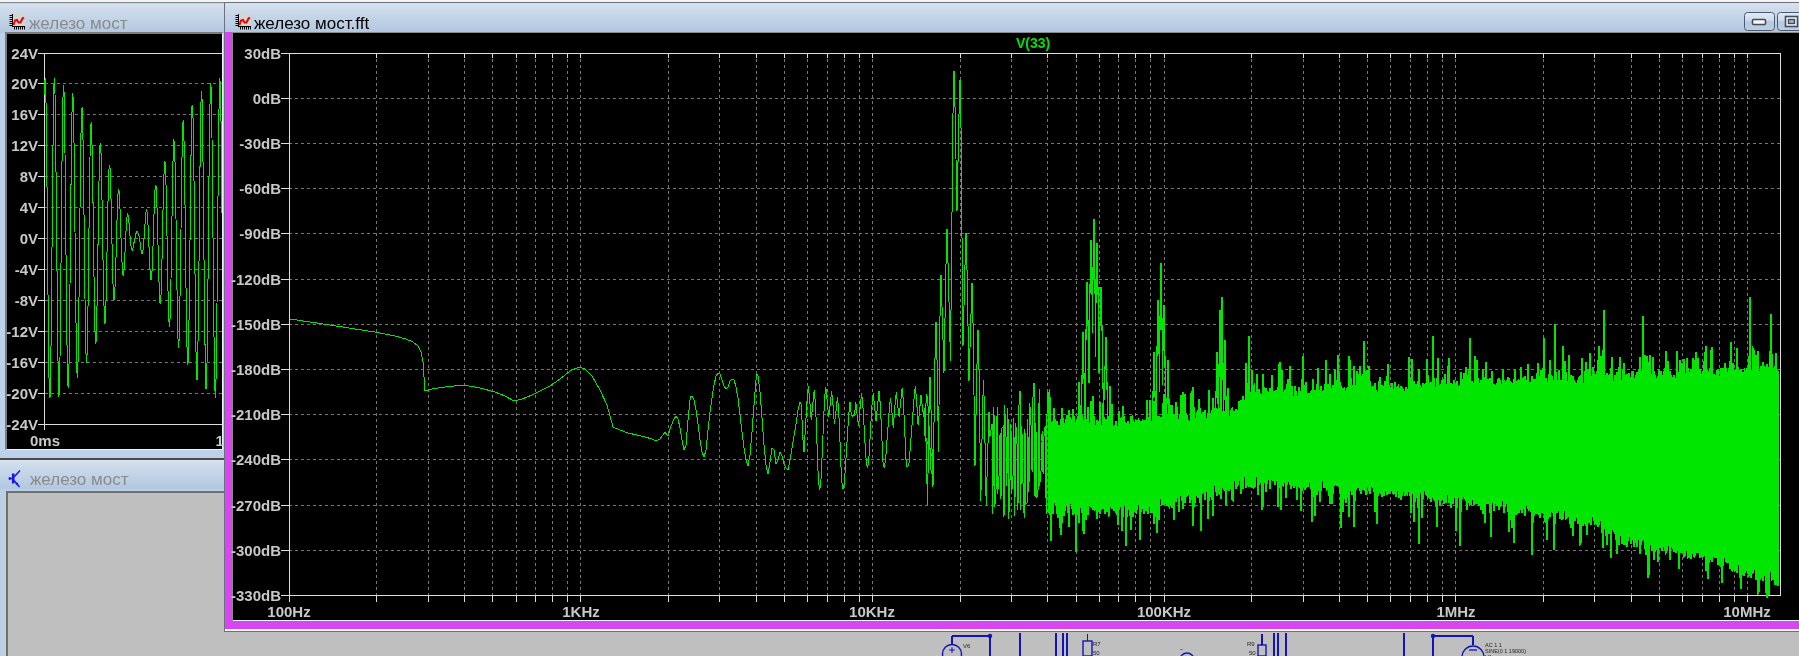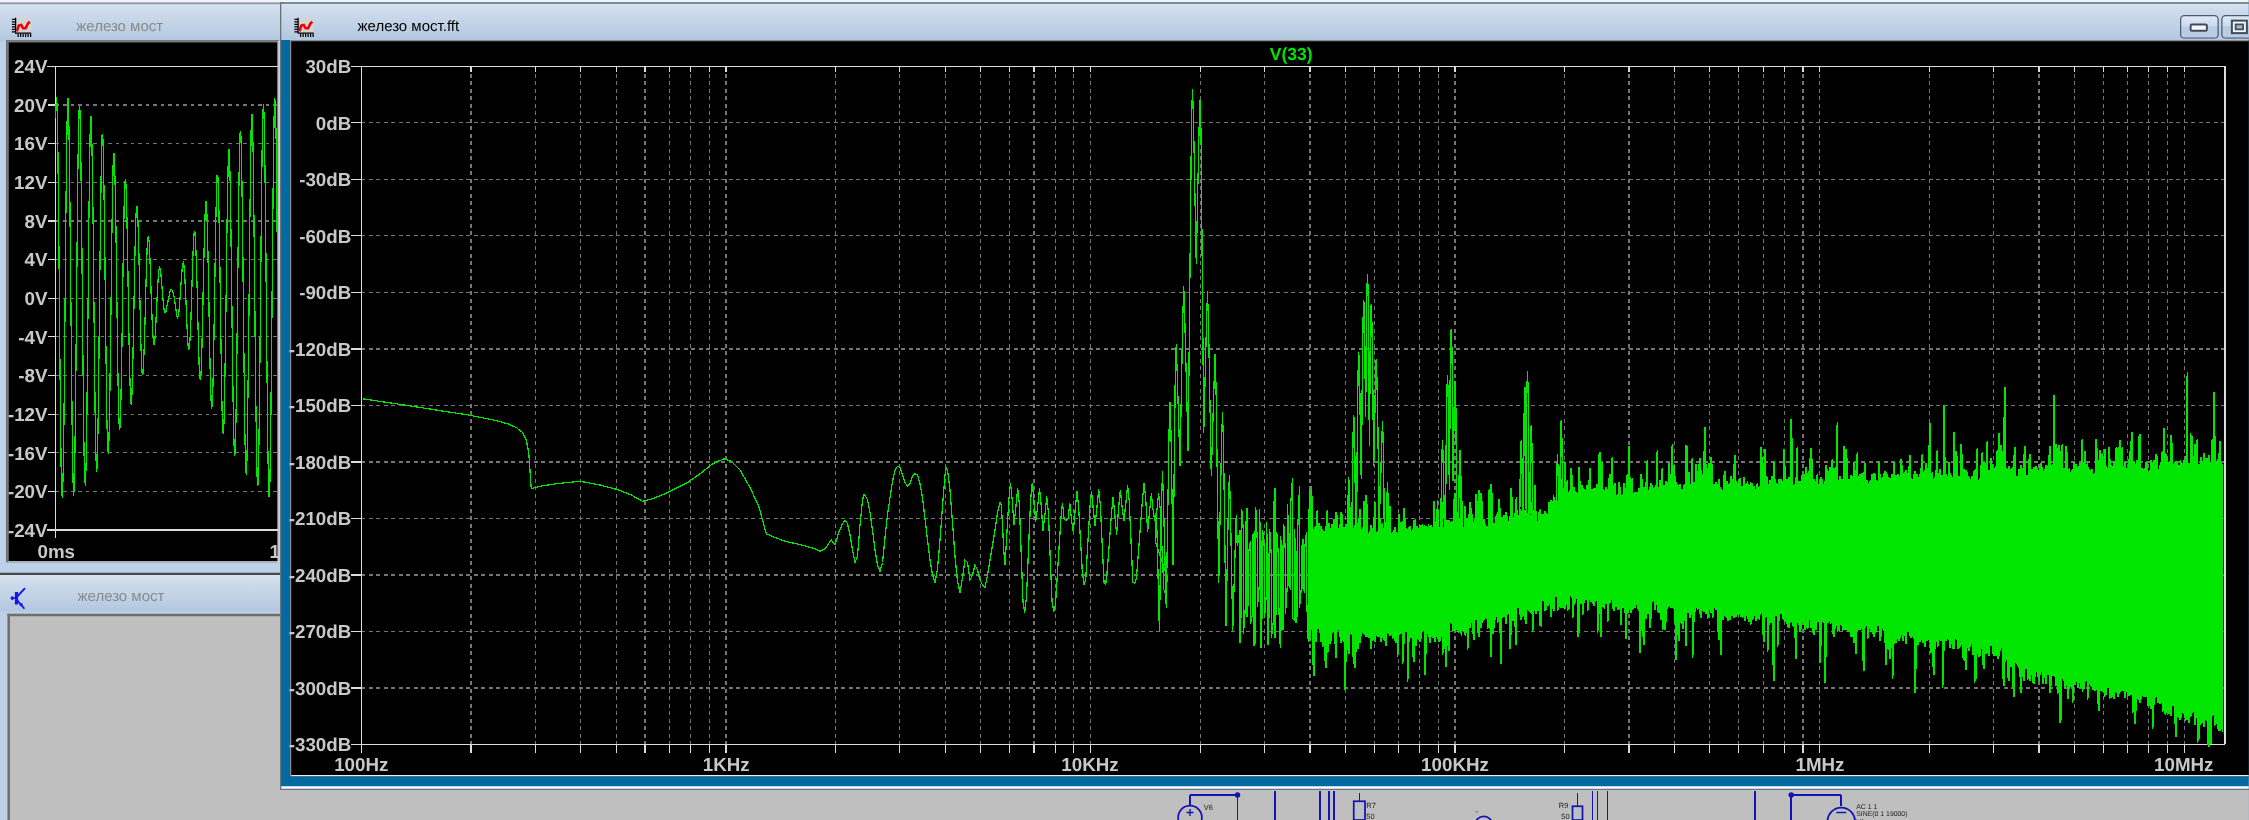--- a/index.html
+++ b/index.html
@@ -1,18 +1,18 @@
 <!DOCTYPE html>
 <html><head><meta charset="utf-8"><style>
 * { margin:0; padding:0; box-sizing:border-box; }
 body { width:1799px; height:656px; overflow:hidden; position:relative;
   background:#bfbfbf; font-family:"Liberation Sans",sans-serif; }
 .titlebar { position:absolute; left:0; right:0; top:0; height:28px;
   background:linear-gradient(#d8e3f0 0%, #cddbeb 20%, #c2d3e7 55%, #b2c7e0 100%); }
-.ttext { position:absolute; top:8px; font-size:12px;margin-left:32px; }
+.ttext { position:absolute; top:8px; font-size:17px; }
 .al { font:bold 15px "Liberation Sans",sans-serif; fill:#c8c8c8; }
 .vt { font:bold 14px "Liberation Sans",sans-serif; fill:#00e400; }
 </style></head>
 <body>
 <div style="position:absolute;left:0;top:0;width:1799px;height:3px;background:#f4f4f4"></div>
 
 <div style="position:absolute;left:0;top:458px;width:1799px;height:198px;background:#bccfe4;border-top:2px solid #4a4a4a">
   <div class="titlebar" style="top:0;height:29px"></div>
   <div class="ttext" style="left:30px;top:10px;color:#8a8a8a">железо мост</div>
   <svg style="position:absolute;left:8px;top:9px" width="14" height="20" viewBox="0 0 14 20">
@@ -86,21 +86,21 @@
     <text x="38" y="305.8" text-anchor="end" class="al">-8V</text>
     <text x="38" y="336.8" text-anchor="end" class="al">-12V</text>
     <text x="38" y="367.7" text-anchor="end" class="al">-16V</text>
     <text x="38" y="398.6" text-anchor="end" class="al">-20V</text>
     <text x="38" y="429.5" text-anchor="end" class="al">-24V</text>
     <text x="30" y="446" class="al">0ms</text>
     <text x="215.5" y="446" class="al">1m</text>
   <path d="M44.5,94.7 L45.1,77.8 L45.6,83.7 L46.2,111.5 L46.7,157.4 L47.3,214.9 L47.8,275.7 L48.4,331.2 L48.9,373.5 L49.5,396.7 L50.0,397.4 L50.6,375.5 L51.2,334.2 L51.7,279.4 L52.3,218.9 L52.8,161.2 L53.4,114.6 L53.9,85.7 L54.5,78.5 L55.0,94.0 L55.6,130.0 L56.1,181.2 L56.7,240.4 L57.3,299.2 L57.8,349.2 L58.4,383.3 L58.9,396.7 L59.5,387.7 L60.0,357.6 L60.6,310.7 L61.1,253.8 L61.7,195.0 L62.2,142.7 L62.8,104.2 L63.4,84.9 L63.9,87.5 L64.5,111.4 L65.0,153.2 L65.6,206.8 L66.1,264.6 L66.7,318.2 L67.2,360.3 L67.8,384.7 L68.4,388.4 L68.9,370.7 L69.5,334.6 L70.0,285.1 L70.6,229.4 L71.1,175.5 L71.7,130.9 L72.2,102.0 L72.8,92.6 L73.3,104.0 L73.9,134.2 L74.5,178.9 L75.0,231.5 L75.6,284.7 L76.1,330.7 L76.7,363.2 L77.2,377.7 L77.8,372.4 L78.3,348.3 L78.9,308.9 L79.4,260.1 L80.0,208.8 L80.6,162.4 L81.1,127.2 L81.7,108.3 L82.2,108.0 L82.8,126.1 L83.3,159.8 L83.9,204.1 L84.4,252.7 L85.0,298.5 L85.5,335.2 L86.1,357.6 L86.7,363.0 L87.2,350.6 L87.8,322.7 L88.3,283.4 L88.9,238.4 L89.4,194.3 L90.0,157.1 L90.5,132.1 L91.1,122.5 L91.6,129.4 L92.2,151.6 L92.8,185.5 L93.3,226.3 L93.9,267.9 L94.4,304.6 L95.0,331.1 L95.5,344.1 L96.1,341.9 L96.6,325.2 L97.2,296.8 L97.8,260.7 L98.3,222.5 L98.9,187.4 L99.4,160.3 L100.0,144.9 L100.5,143.1 L101.1,154.7 L101.6,177.8 L102.2,208.7 L102.7,243.0 L103.3,275.7 L103.9,302.2 L104.4,318.9 L105.0,323.9 L105.5,316.8 L106.1,298.9 L106.6,273.1 L107.2,243.3 L107.7,213.9 L108.3,188.9 L108.8,171.8 L109.4,164.6 L110.0,168.0 L110.5,181.2 L111.1,201.9 L111.6,226.8 L112.2,252.4 L112.7,275.0 L113.3,291.5 L113.8,299.8 L114.4,299.2 L114.9,290.2 L115.5,274.4 L116.1,254.3 L116.6,233.0 L117.2,213.6 L117.7,198.8 L118.3,190.3 L118.8,189.0 L119.4,194.7 L119.9,206.1 L120.5,221.4 L121.0,238.0 L121.6,253.6 L122.2,266.0 L122.7,273.6 L123.3,275.8 L123.8,272.6 L124.4,264.9 L124.9,254.2 L125.5,242.3 L126.0,231.0 L126.6,221.8 L127.1,216.0 L127.7,214.0 L128.3,215.6 L128.8,220.3 L129.4,226.9 L129.9,234.2 L130.5,241.0 L131.0,246.3 L131.6,249.4 L132.1,250.3 L132.7,249.2 L133.2,246.6 L133.8,243.5 L134.4,240.8 L134.9,238.2 L135.5,235.7 L136.0,233.5 L136.6,232.1 L137.1,231.5 L137.7,232.0 L138.2,233.4 L138.8,235.5 L139.4,237.9 L139.9,241.5 L140.5,245.8 L141.0,249.9 L141.6,253.0 L142.1,254.2 L142.7,252.9 L143.2,248.8 L143.8,242.3 L144.3,234.1 L144.9,225.4 L145.5,217.6 L146.0,212.0 L146.6,210.0 L147.1,212.2 L147.7,218.7 L148.2,228.9 L148.8,241.5 L149.3,254.9 L149.9,267.0 L150.4,275.8 L151.0,279.6 L151.6,277.6 L152.1,269.6 L152.7,256.4 L153.2,239.6 L153.8,221.5 L154.3,204.8 L154.9,192.0 L155.4,185.4 L156.0,186.2 L156.5,194.7 L157.1,210.2 L157.7,230.6 L158.2,253.3 L158.8,274.9 L159.3,292.2 L159.9,302.4 L160.4,303.8 L161.0,295.7 L161.5,278.9 L162.1,255.5 L162.6,228.7 L163.2,202.2 L163.8,180.0 L164.3,165.4 L164.9,160.9 L165.4,167.5 L166.0,184.6 L166.5,210.1 L167.1,240.7 L167.6,271.9 L168.2,299.3 L168.8,318.7 L169.3,327.2 L169.9,323.1 L170.4,306.7 L171.0,279.9 L171.5,246.4 L172.1,210.8 L172.6,178.3 L173.2,153.5 L173.7,140.4 L174.3,141.1 L174.9,155.8 L175.4,182.8 L176.0,218.5 L176.5,257.9 L177.1,295.4 L177.6,325.6 L178.2,343.9 L178.7,347.5 L179.3,335.5 L179.8,309.3 L180.4,272.4 L181.0,229.9 L181.5,187.8 L182.1,152.1 L182.6,128.2 L183.2,119.6 L183.7,128.0 L184.3,152.3 L184.8,189.4 L185.4,234.2 L185.9,280.4 L186.5,321.3 L187.1,351.0 L187.6,365.1 L188.2,361.3 L188.7,339.8 L189.3,303.5 L189.8,257.4 L190.4,207.9 L190.9,162.1 L191.5,126.6 L192.0,106.6 L192.6,105.3 L193.2,122.9 L193.7,157.3 L194.3,203.7 L194.8,255.7 L195.4,305.8 L195.9,346.9 L196.5,372.9 L197.0,380.1 L197.6,367.1 L198.1,335.6 L198.7,289.9 L199.3,236.4 L199.8,182.7 L200.4,136.5 L200.9,104.4 L201.5,91.1 L202.0,98.7 L202.6,126.4 L203.1,170.2 L203.7,224.2 L204.2,280.6 L204.8,331.4 L205.4,369.4 L205.9,389.0 L206.5,387.3 L207.0,364.4 L207.6,323.4 L208.1,270.0 L208.7,211.8 L209.2,157.1 L209.8,113.7 L210.4,87.8 L210.9,83.2 L211.5,100.7 L212.0,137.9 L212.6,189.6 L213.1,248.5 L213.7,306.2 L214.2,354.5 L214.8,386.5 L215.3,397.6 L215.9,386.1 L216.5,353.5 L217.0,304.5 L217.6,246.0 L218.1,186.2 L218.7,133.7 L219.2,96.0 L219.8,78.5 L220.3,83.7 L220.9,110.9 L221.4,156.2 L222.0,213.3" stroke="#00e600" stroke-width="1" fill="none" shape-rendering="crispEdges"></path>
 </svg>
 
-<div style="position:absolute;left:224px;top:2px;width:1576px;height:630px;background:#0369a1;border:1px solid #69727d;border-right:none">
+<div style="position:absolute;left:224px;top:2px;width:1576px;height:630px;background:#d946ef;border:1px solid #69727d;border-right:none">
   <div class="titlebar" style="top:0;height:29px"></div>
   <div class="ttext" style="left:29px;top:11px;color:#000">железо мост.fft</div>
   <svg style="position:absolute;left:9px;top:11px" width="18" height="17" viewBox="0 0 18 17">
 <rect x="4" y="0" width="13" height="13" fill="#d4d4d4"></rect>
 <path d="M4.5 0 V13 M4 12.5 H17" stroke="#000" stroke-width="1" fill="none"></path>
 <path d="M1.5 1.5 h3 M1.5 3.5 h3 M1.5 5.5 h3 M1.5 7.5 h3 M1.5 9.5 h3 M1.5 11.5 h3 M6.5 13 v2.5 M8.5 13 v2.5 M10.5 13 v2.5 M12.5 13 v2.5 M14.5 13 v2.5 M16.5 13 v2.5" stroke="#000" stroke-width="1" fill="none"></path>
 <path d="M5.5 11 L7 6.5 L9 6 L10.5 8.5 L12.5 8.5 L14.5 4.5 L16 3.5" stroke="#ee0000" stroke-width="2" fill="none"></path>
 </svg>
   <svg style="position:absolute;left:1519px;top:9px" width="56" height="19" viewBox="0 0 56 19">
 <defs>

